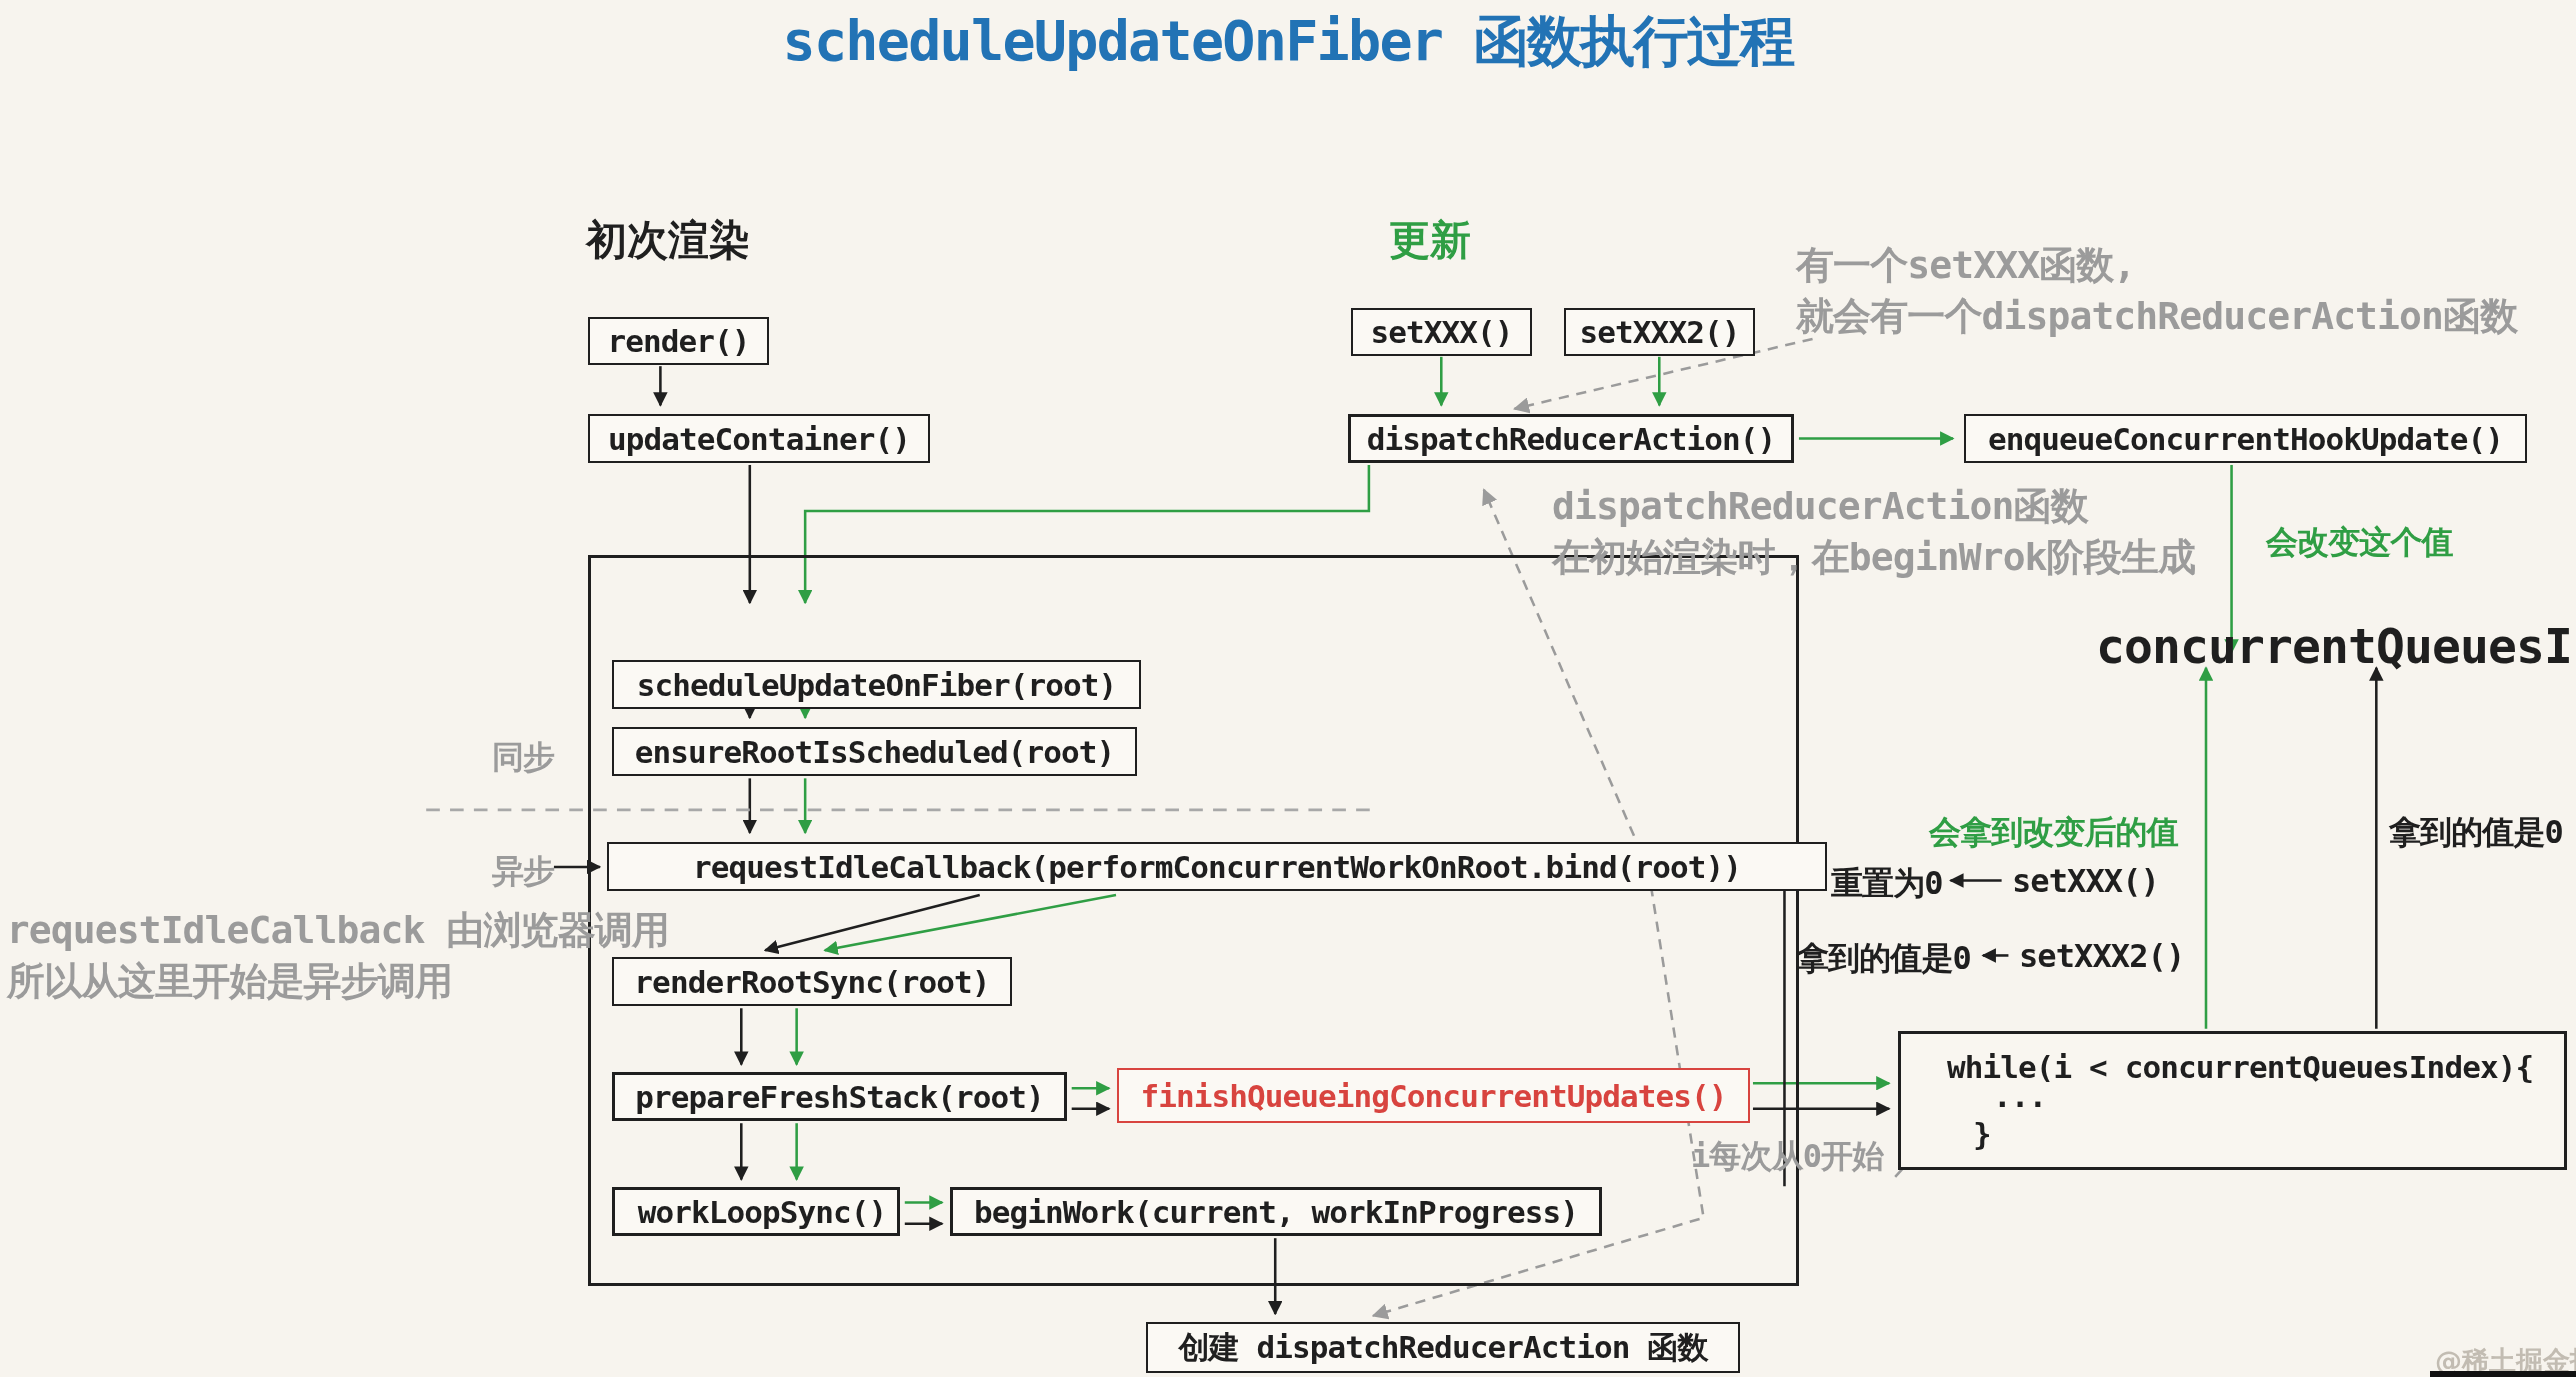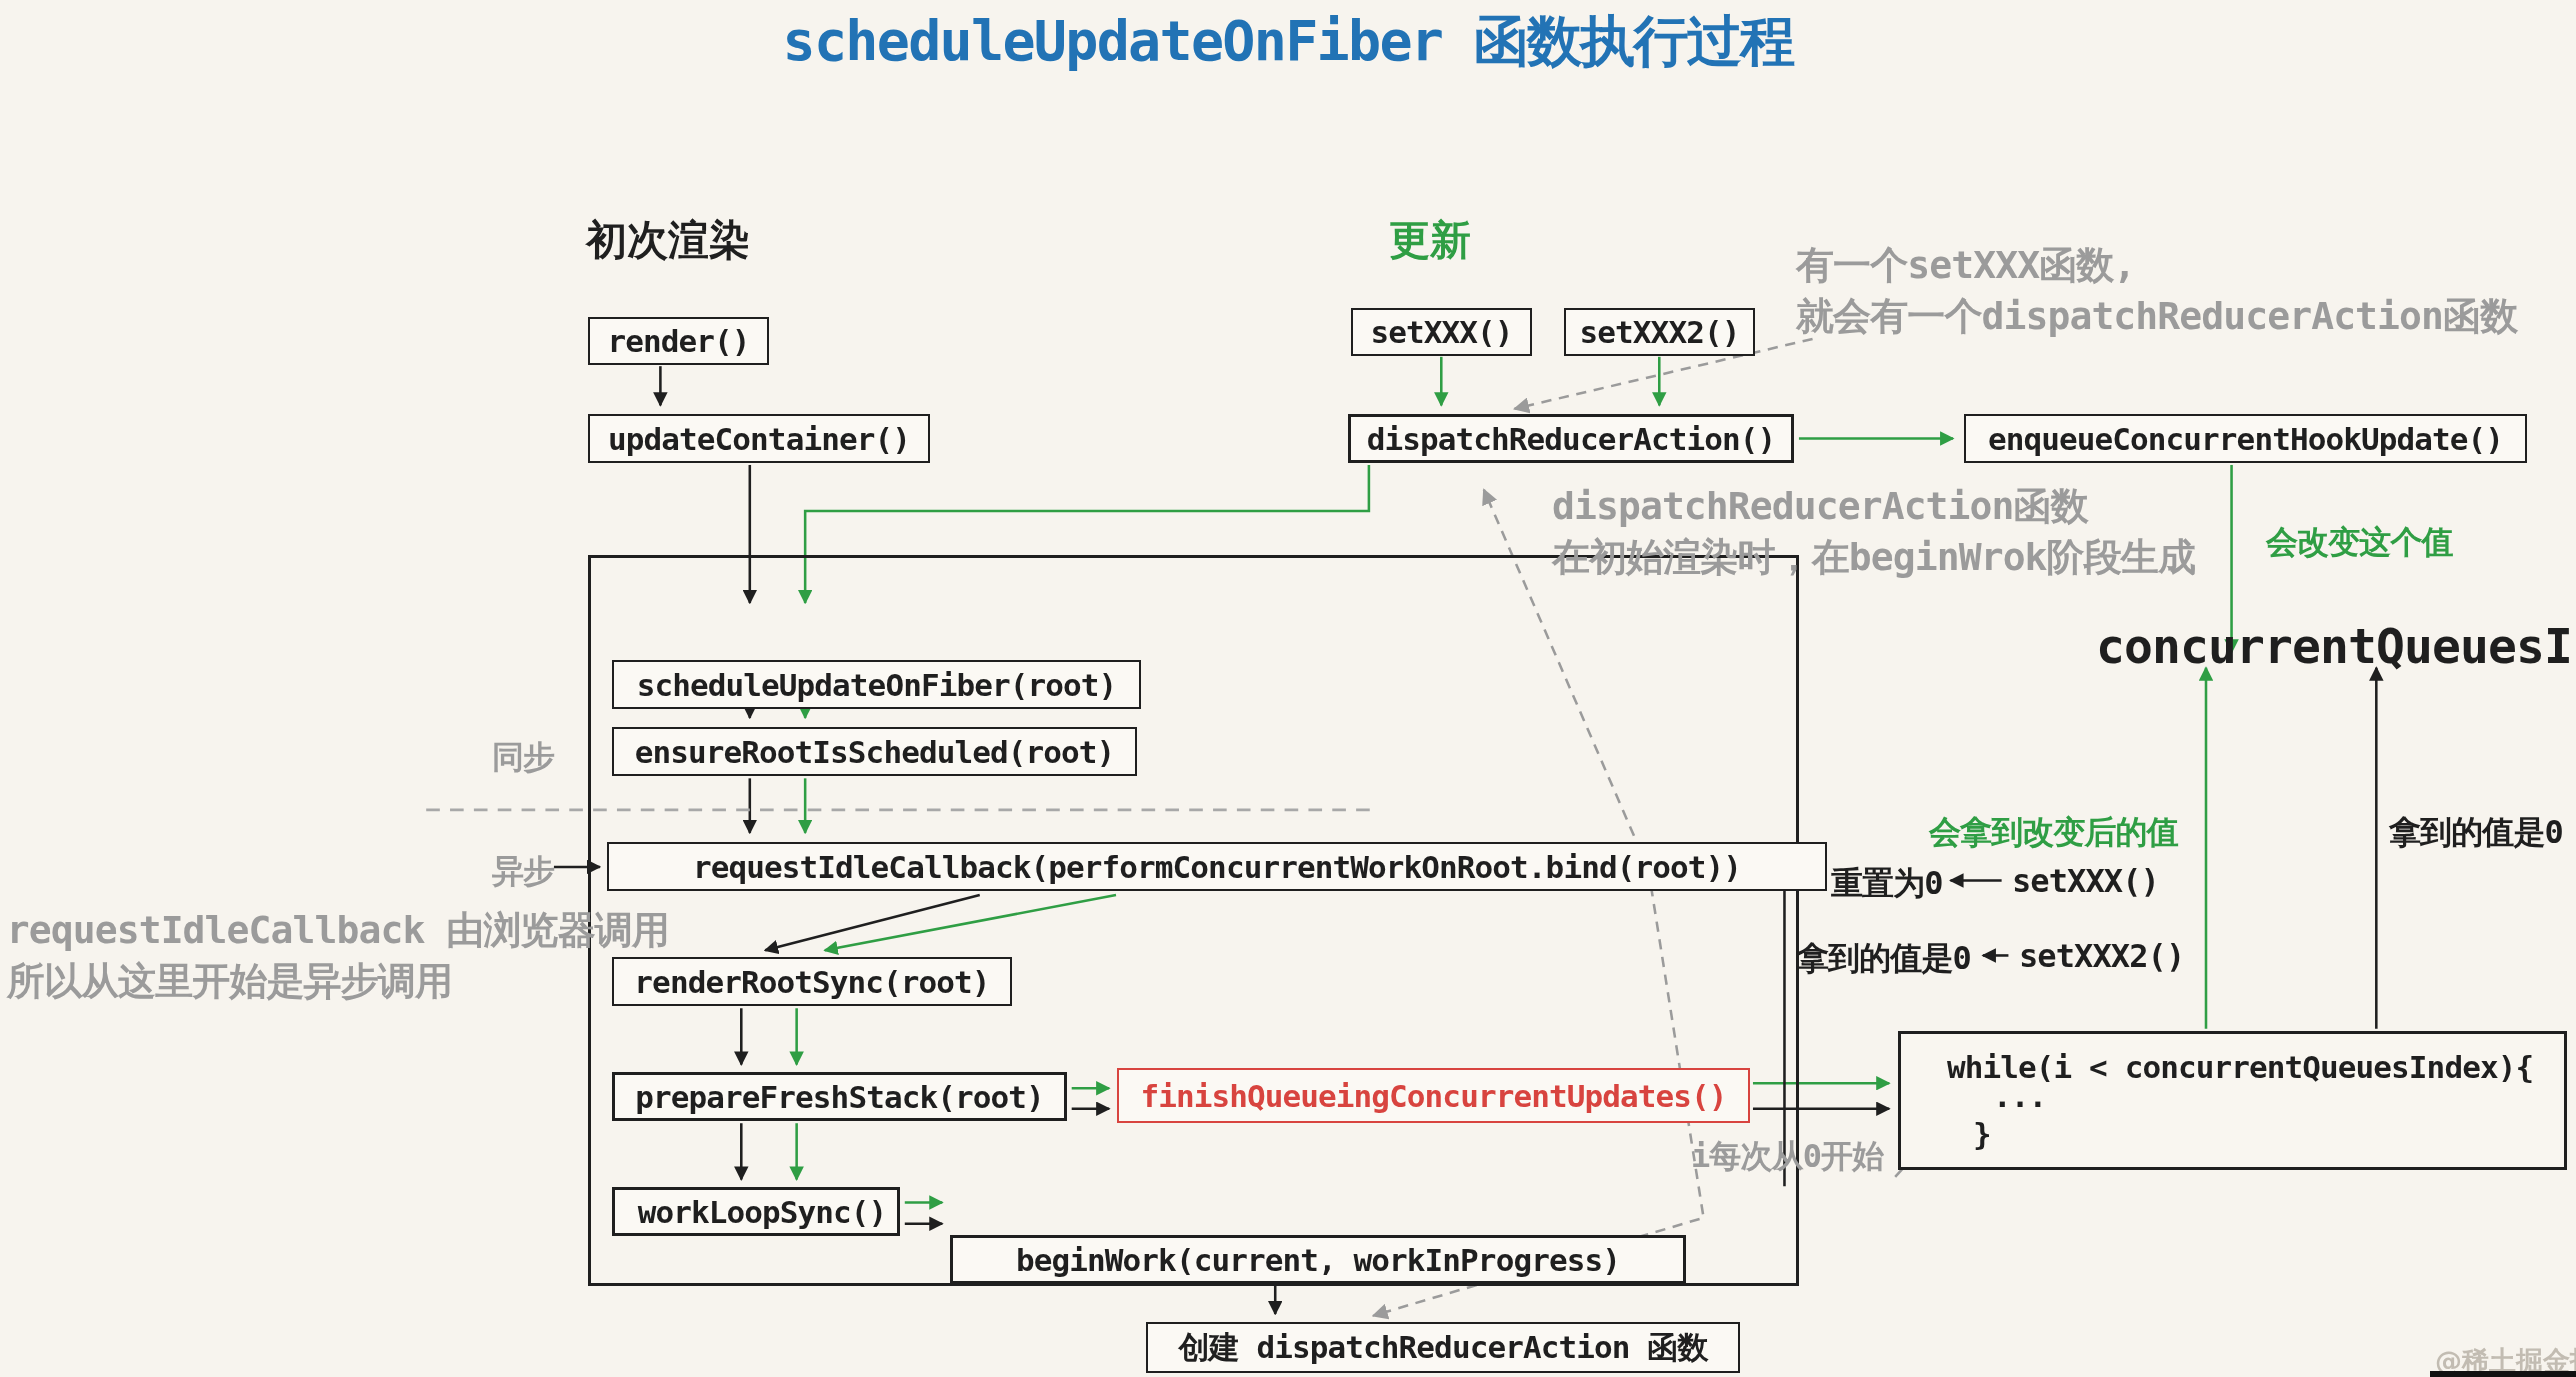--- a/index.html
+++ b/index.html
@@ -120,21 +120,21 @@
 
 <div class="container-box" style="left:588px;top:555px;width:1211px;height:731px;"></div>
 
 <div class="node" style="left:612px;top:612px;width:529px;height:49px;margin-top:48px;">scheduleUpdateOnFiber(root)</div>
 <div class="node" style="left:612px;top:727px;width:525px;height:49px;">ensureRootIsScheduled(root)</div>
 <div class="node" style="left:607px;top:842px;width:1220px;height:49px;">requestIdleCallback(performConcurrentWorkOnRoot.bind(root))</div>
 <div class="node" style="left:612px;top:957px;width:400px;height:49px;">renderRootSync(root)</div>
 <div class="node thick" style="left:612px;top:1072px;width:455px;height:49px;">prepareFreshStack(root)</div>
 <div class="node red" style="left:1117px;top:1068px;width:633px;height:55px;">finishQueueingConcurrentUpdates()</div>
 <div class="node thick" style="left:612px;top:1187px;width:288px;height:49px;padding-left:12px;">workLoopSync()</div>
-<div class="node thick" style="left:950px;top:1187px;width:736px;height:49px;margin-top:48px;">beginWork(current, workInProgress)</div>
+<div class="node thick" style="left:950px;top:1187px;width:652px;height:49px;">beginWork(current, workInProgress)</div>
 
 <div class="node" style="left:1351px;top:308px;width:181px;height:48px;">setXXX()</div>
 <div class="node" style="left:1564px;top:308px;width:191px;height:48px;">setXXX2()</div>
 <div class="node thick" style="left:1348px;top:414px;width:446px;height:49px;">dispatchReducerAction()</div>
 <div class="node" style="left:1964px;top:414px;width:563px;height:49px;">enqueueConcurrentHookUpdate()</div>
 
 <div class="node" style="left:1146px;top:1322px;width:594px;height:51px;">创建 dispatchReducerAction 函数</div>
 
 <div class="whilebox" style="left:1898px;top:1031px;width:669px;height:139px;">
   <div style="left:46px;top:15.3px;">while(i &lt; concurrentQueuesIndex){</div>

